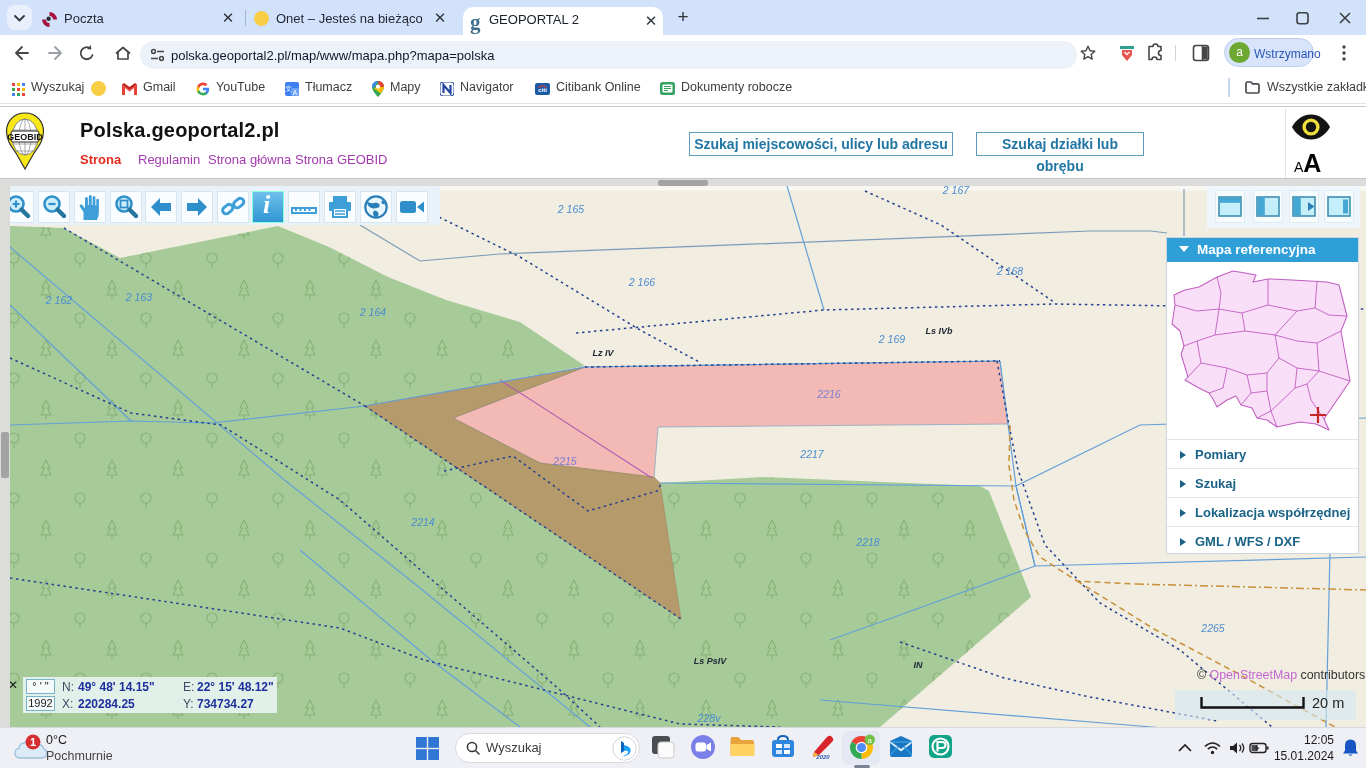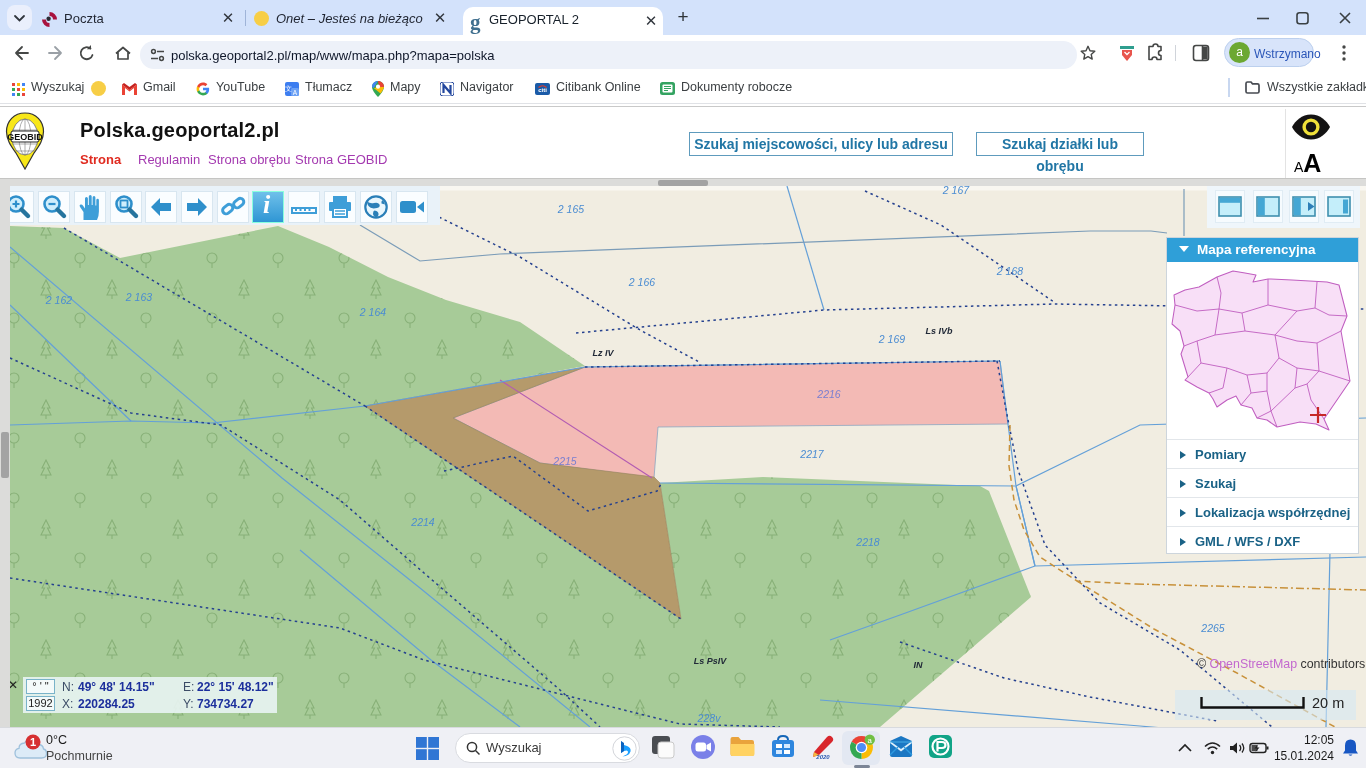--- a/index.html
+++ b/index.html
@@ -3,21 +3,21 @@
 <style>
 *{margin:0;padding:0;box-sizing:border-box;}
 html,body{width:1366px;height:768px;overflow:hidden;font-family:"Liberation Sans",sans-serif;}
 body{position:relative;background:#fff;}
 .abs{position:absolute;}
 
 #tabstrip{position:absolute;left:0;top:0;width:1366px;height:35px;background:#d3e2fb;}
 #tabsearch{position:absolute;left:7px;top:5px;width:25px;height:25px;border-radius:8px;background:#eaeffc;}
 .tabtitle{font-size:13px;color:#1f2430;}
 #tab1t{position:absolute;left:64px;top:11px;}
-#tab2t{position:absolute;left:276px;top:11px;font-style:italic;}
+#tab2t{position:absolute;left:276px;top:11px;}
 .tsep{position:absolute;top:10px;width:1px;height:16px;background:#9fb4d8;}
 #activetab{position:absolute;left:463px;top:7px;width:200px;height:28px;background:#fff;border-radius:10px 10px 0 0;}
 #activetab .tabtitle{position:absolute;left:26px;top:5px;color:#17202a;}
 .tabx{position:absolute;width:14px;height:14px;color:#30353c;font-size:15px;line-height:14px;text-align:center;}
 
 #toolbar{position:absolute;left:0;top:35px;width:1366px;height:36px;background:#fff;}
 #urlpill{position:absolute;left:140px;top:6px;width:937px;height:28px;border-radius:14px;background:#edf1f9;}
 #urltext{position:absolute;left:31px;top:7px;font-size:13px;color:#0f172a;}
 #profile{position:absolute;left:1224px;top:3px;width:90px;height:29px;border-radius:15px;background:#d8e4fa;border:1px solid #bcd0ee;}
 #profile span{position:absolute;left:29px;top:8px;font-size:12px;color:#2a56b8;}
@@ -48,21 +48,21 @@
 #sidebar{position:absolute;left:1166px;top:51px;width:193px;height:317px;background:#fff;border:1px solid #cdd5dc;}
 #sbhead{position:absolute;left:0;top:0;width:191px;height:24px;background:#2f9fd8;color:#fff;font-weight:bold;font-size:13.5px;line-height:24px;}
 .srow{position:absolute;left:0;width:191px;height:29px;border-top:1px solid #e2e6ea;color:#1a6286;font-weight:bold;font-size:13px;line-height:29px;white-space:nowrap;}
 .sarrow{display:inline-block;margin:0 9px 0 13px;width:0;height:0;border-left:6px solid #1a6286;border-top:4px solid transparent;border-bottom:4px solid transparent;}
 
 #coordbox{position:absolute;left:23px;top:491px;width:254px;height:36px;background:rgba(233,244,243,0.9);font-size:12px;white-space:nowrap;}
 #coordbox .lb{color:#3c4c66;}
 #coordbox b{color:#1c2f9c;}
 .cbx{position:absolute;left:3px;width:29px;height:15px;border:1px solid #79b3c9;background:#f4fafa;color:#222;font-size:11px;text-align:center;line-height:13px;}
 
-#osm{position:absolute;left:1197px;top:471px;font-size:12.4px;color:#333;white-space:nowrap;}
+#osm{position:absolute;left:1197px;top:482px;font-size:12.4px;color:#333;white-space:nowrap;}
 #osm a{color:#c368cf;text-decoration:none;}
 #scalebox{position:absolute;left:1175px;top:504px;width:181px;height:30px;background:rgba(213,232,244,0.6);}
 #scale20{position:absolute;left:1312px;top:509px;font-size:14.5px;color:#222;}
 
 #taskbar{position:absolute;left:0;top:727px;width:1366px;height:41px;background:#eff0f5;border-top:1px solid #d8dade;}
 #weath1{position:absolute;left:46px;top:5px;font-size:12.5px;color:#1a1a1a;}
 #weath2{position:absolute;left:46px;top:21px;font-size:12.5px;color:#454545;}
 #clock{position:absolute;right:32px;top:4px;font-size:12px;color:#1a1a1a;text-align:right;line-height:16px;}
 .ticon{position:absolute;top:6px;width:28px;height:28px;}
 #searchpill{position:absolute;left:455px;top:5px;width:185px;height:30px;background:#fff;border:1px solid #d9dbe0;border-radius:16px;}
@@ -226,21 +226,21 @@
   </svg>
   <svg class="abs" style="left:1292px;top:7px" width="38" height="26" viewBox="0 0 38 26">
     <path d="M19 0.5 C28 0.5 35 7 38 13 C35 19 28 25.5 19 25.5 C10 25.5 3 19 0 13 C3 7 10 0.5 19 0.5 Z" fill="#141313"></path>
     <circle cx="19" cy="13" r="8.6" fill="#f0e13a"></circle>
     <circle cx="19" cy="13" r="5.2" fill="#141313"></circle>
   </svg>
   <div class="abs" style="left:1294px;top:42px;font-size:14px;color:#000;">A<span style="font-size:25px;font-weight:bold;">A</span></div>
   <div id="ptitle">Polska.geoportal2.pl</div>
   <span class="plink" id="pomoc" style="left:80px;">Strona</span>
   <span class="plink" style="left:138px;">Regulamin</span>
-  <span class="plink" style="left:208px;">Strona obrębu</span>
+  <span class="plink" style="left:208px;">Strona główna</span>
   <span class="plink" style="left:295px;">Strona GEOBID</span>
   <div class="sbtn" style="left:689px;width:264px;">Szukaj miejscowości, ulicy lub adresu</div>
   <div class="sbtn" style="left:976px;width:168px;">Szukaj działki lub obrębu</div>
   <div class="abs" style="left:1285px;top:2px;width:1px;height:70px;background:#e3e3e3;"></div>
 </div>
 
 <div id="hscroll">
     <div id="hthumb"></div>
   </div>
 

